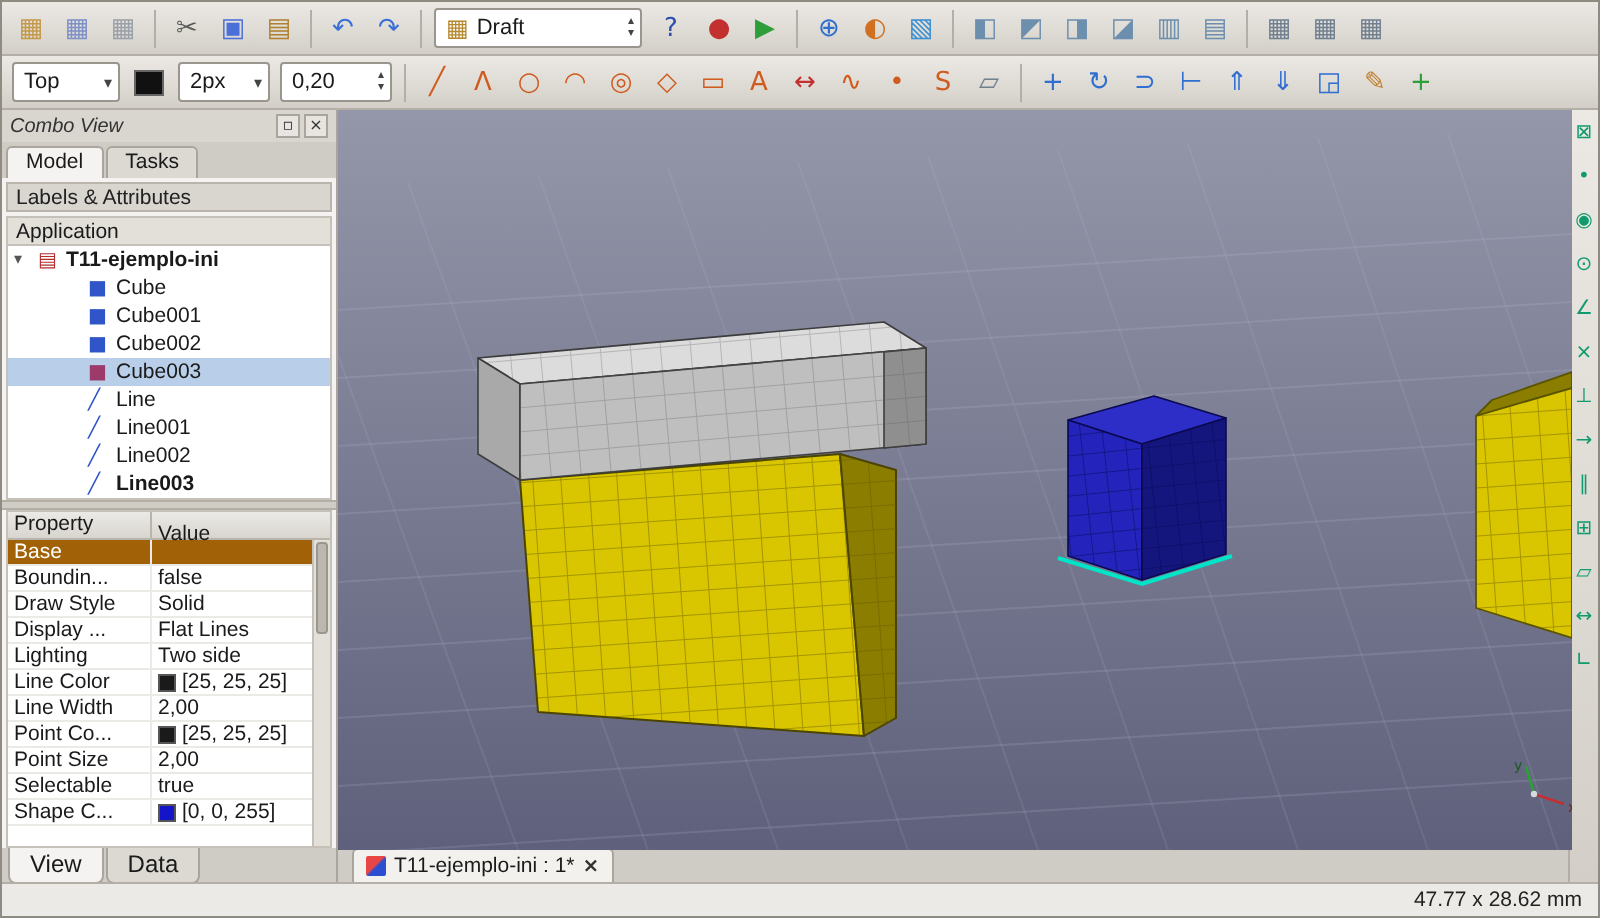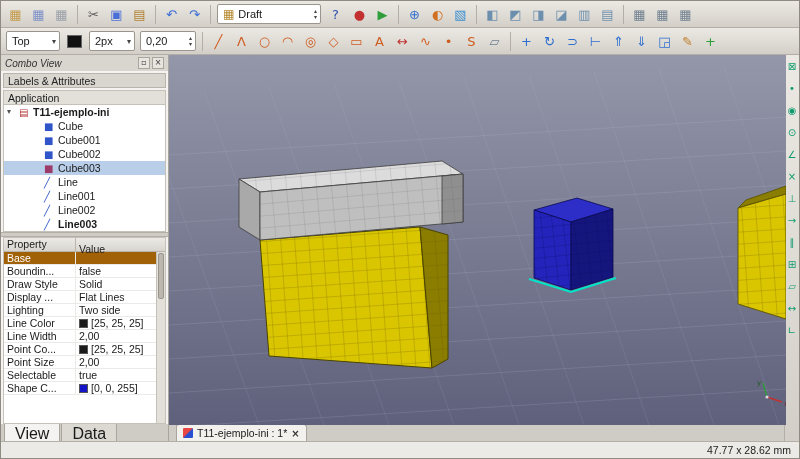--- a/index.html
+++ b/index.html
@@ -47,21 +47,21 @@
   .ph-name { width:72px; border-right:1px solid #b9b5ad; padding:0 3px; }
   .ph-val { flex:1; padding:5px 3px; }
   .prop-body { margin-right:9px; }
   .prop-row { display:flex; height:13px; border-bottom:1px solid #eceae6; font-size:10.5px; align-items:center; }
   .pr-name { width:72px; flex:0 0 72px; border-right:1px solid #eceae6; padding:0 3px; overflow:hidden; white-space:nowrap; }
   .pr-val { flex:1; padding:4px 3px; display:flex; align-items:center; gap:3px; overflow:hidden; white-space:nowrap; }
   .swatch { width:9px; height:9px; border:1px solid #555; display:inline-block; flex:0 0 9px; }
   .pscroll { position:absolute; right:0; top:14px; bottom:0; width:9px; background:#e3e0da; border-left:1px solid #c5c1b9; }
   .pthumb { margin:1px; height:46px; background:#bcb8b0; border:1px solid #9a968e; border-radius:2px; }
   .bottom-tabs { height:17px; flex:0 0 17px; display:flex; background:#cfccc6; padding:0 3px; gap:1px; align-items:flex-start; }
-  .btab { padding:1px 10px 2px; border:1px solid #a9a49c; border-top:none; border-radius:0 0 4px 4px; background:#dcd9d3; font-size:16px; }
+  .btab { padding:1px 10px 2px; border:1px solid #a9a49c; border-top:none; border-radius:0 0 4px 4px; background:#dcd9d3; font-size:12px; }
   .btab.active { background:#f4f3f1; }
 
   
   .center-col { flex:1 1 auto; min-width:0; display:flex; flex-direction:column; }
   .viewport { flex:1 1 auto; min-height:0; position:relative; }
   .viewport svg { display:block; }
   .tabbar { height:18px; flex:0 0 18px; background:#cfccc6; border-top:1px solid #a9a49c; display:flex; align-items:flex-end; padding:0 0 0 7px; }
   .doctab { height:17px; background:#f2f1ee; border:1px solid #a9a49c; border-bottom:none; border-radius:3px 3px 0 0; display:flex; align-items:center; gap:4px; padding:0 6px; font-size:10.5px; }
   .dicon { width:10px; height:10px; background:linear-gradient(135deg,#e84545 45%,#2b4fd0 55%); border-radius:1px; }
   .doctab .close { font-weight:bold; font-size:10px; color:#333; font-family:"DejaVu Sans", sans-serif; }
@@ -284,20 +284,24 @@
       </div>
   </div>
 
   <div class="main">
 
     <div class="left-panel">
       <div class="cv-header">
         <span class="title">Combo View</span>
         <span class="cv-btn">▫</span>
         <span class="cv-btn">×</span>
+      </div>
+      <div class="panel-tabs">
+        <div class="ptab active">Model</div>
+        <div class="ptab">Tasks</div>
       </div>
       <div class="section-bar">Labels &amp; Attributes</div>
       <div class="tree-header">Application</div>
       <div class="tree">
 
           <div class="tree-row" style="padding-left: 3px;">
             <span class="arrow">▾</span>
             <span class="ticon" style="color: rgb(176, 48, 48);">▤</span>
             <span class="tlabel" style="font-weight: bold;">T11-ejemplo-ini</span>
           </div>

